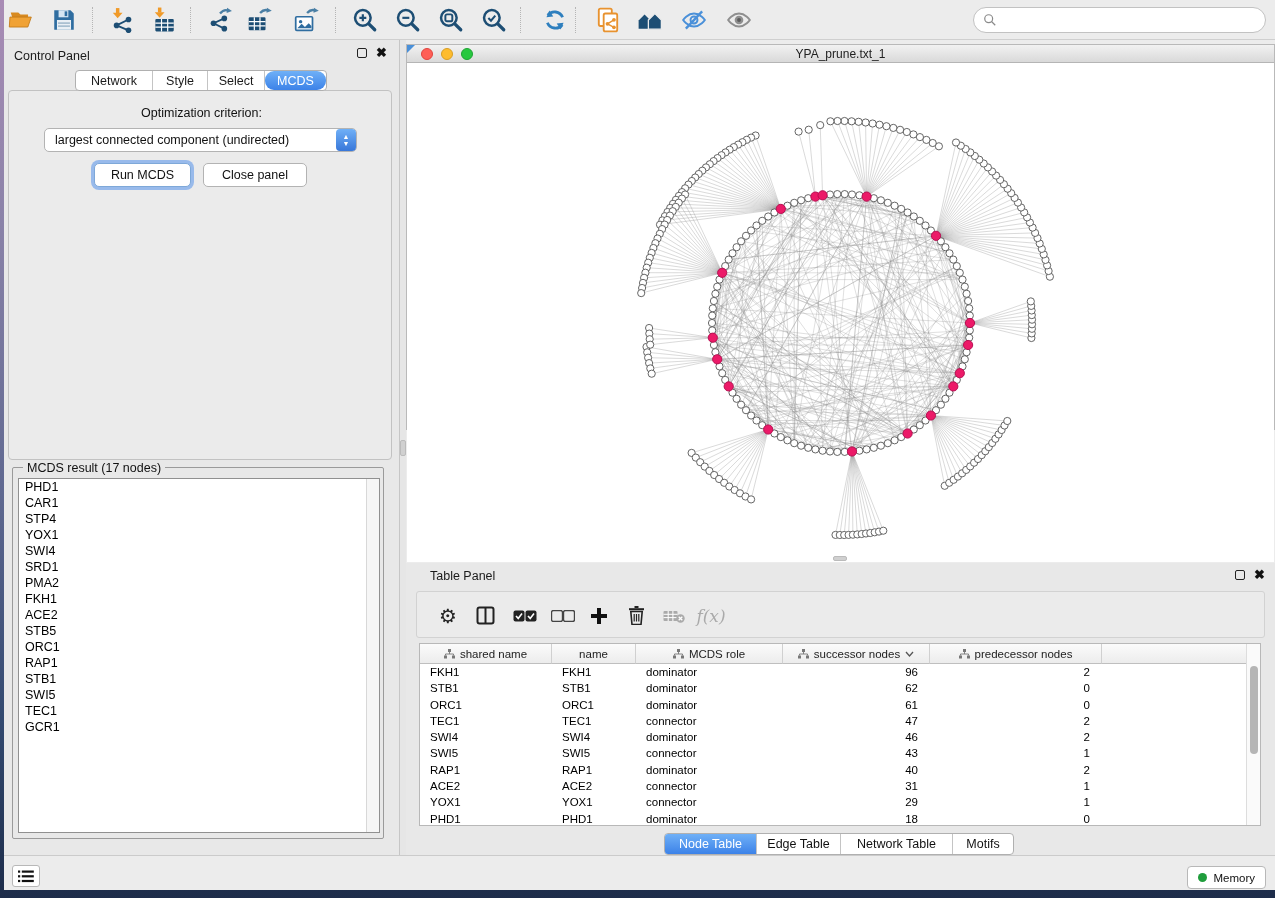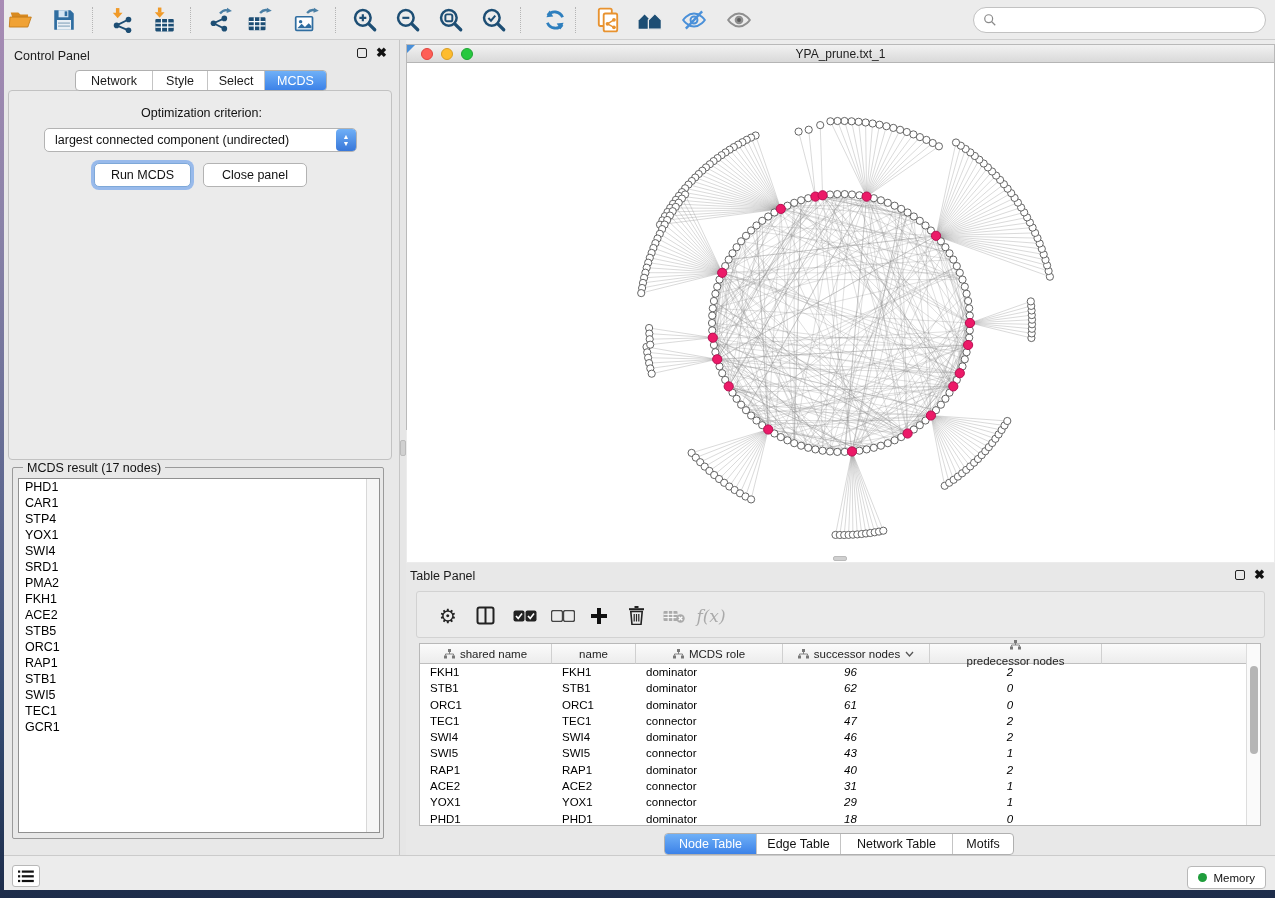--- a/index.html
+++ b/index.html
@@ -19,21 +19,21 @@
 
   
   .control-panel { position:absolute; left:0; top:40px; width:396px; height:815px; background:#e8e8e8; border-right:1px solid #c6c6c6; }
   .cp-title { position:absolute; left:10px; top:9px; font-size:12.5px; color:#1a1a1a; }
   .panel-icons { position:absolute; top:8px; display:flex; gap:9px; align-items:center; }
   .float-ic { width:10px; height:10px; border:1.6px solid #222; border-radius:2px; }
   .close-ic { font-size:13px; font-weight:bold; color:#111; line-height:10px; }
   .cp-tabs { position:absolute; left:71px; top:30px; height:21px; display:flex; border:1px solid #b0b0b0; border-radius:4px; background:#fff; overflow:hidden; }
   .cp-tab { height:100%; display:flex; align-items:center; justify-content:center; font-size:12.5px; color:#1a1a1a; border-right:1px solid #c4c4c4; cursor:pointer; }
   .cp-tab:last-child { border-right:none; }
-  .cp-tab.sel { background:linear-gradient(#6fb0f7,#3c82e8); color:#fff; }
+  .cp-tab.sel { background:linear-gradient(#6fb0f7,#3c82e8); color:#fff;border-radius:9px; }
   .cp-content { position:absolute; left:4px; top:50px; width:384px; height:370px; background:#ebebeb; border:1px solid #c2c2c2; border-radius:4px; }
   .opt-label { position:absolute; left:0; top:66px; width:100%; text-align:center; font-size:12.5px; color:#111; }
   .dropdown { position:absolute; left:40px; top:88px; width:313px; height:24px; background:#fff; border:1px solid #b3b3b3; border-radius:5px; display:flex; align-items:center; cursor:pointer; }
   .dd-text { flex:1; padding-left:10px; font-size:12.5px; color:#111; white-space:nowrap; overflow:hidden; }
   .dd-step { width:20px; height:22px; margin-right:0px; border-radius:4px; background:linear-gradient(#6fb0f7,#3877d9); display:flex; flex-direction:column; align-items:center; justify-content:center; gap:1px; }
   .dd-step span { color:#fff; font-size:7px; line-height:6px; }
   .btn { position:absolute; top:123px; height:24px; background:#fff; border:1px solid #b3b3b3; border-radius:5px; font-size:12.5px; color:#111; display:flex; align-items:center; justify-content:center; cursor:pointer; }
   .btn.focus { box-shadow:0 0 0 3px rgba(108,160,235,.65); border-color:#7ea8d8; }
   .mcds-group { position:absolute; left:8px; top:427px; width:372px; height:372px; border:1px solid #9a9a9a; border-radius:2px; }
   .mcds-group-title { position:absolute; left:10px; top:-7px; background:#e8e8e8; padding:0 4px; font-size:12.5px; color:#111; }
@@ -49,32 +49,32 @@
   .net-win { position:absolute; left:402px; top:44px; width:869px; height:386px; background:#fff; border:1px solid #b9b9b9; }
   .net-title { position:absolute; left:0; top:0; width:100%; height:18px; background:linear-gradient(#f2f2f2,#d9d9d9); border-bottom:1px solid #b5b5b5; }
   .net-title-text { width:100%; text-align:center; font-size:12px; color:#222; line-height:18px; }
   .light { position:absolute; top:3px; width:12px; height:12px; border-radius:50%; }
   .corner-tri { position:absolute; left:0; top:0; width:0; height:0; border-top:8px solid #4a90d9; border-right:8px solid transparent; }
   .net-canvas { position:absolute; left:0; top:18px; width:867px; height:499px; background:#fff; }
   .h-grip { position:absolute; left:427px; top:512px; width:14px; height:5px; background:#d0d0d0; border:1px solid #bbb; border-radius:2px; }
 
   
   .table-panel { position:absolute; left:402px; top:563px; width:869px; height:292px; background:#e8e8e8; }
-  .tp-title { position:absolute; left:4px; top:6px; font-size:12.5px; color:#1a1a1a; }
+  .tp-title { position:absolute; left:24px; top:6px; font-size:12.5px; color:#1a1a1a; }
   .tp-toolbar { position:absolute; left:10px; top:28px; width:849px; height:47px; background:#ebebeb; border:1px solid #d2d2d2; border-radius:3px; }
   .tp-ic { position:absolute; top:0; height:47px; display:flex; align-items:center; justify-content:center; cursor:pointer; }
   .gear { font-size:20px; color:#222; font-family:"DejaVu Sans",sans-serif; }
   .fx { font-family:"DejaVu Serif",serif; font-style:italic; font-size:17px; color:#aaa; }
   .grid-table { position:absolute; left:13px; top:80px; width:842px; height:183px; background:#fff; border:1px solid #b8b8b8; }
   .gt-header { position:absolute; left:0; top:0; height:20px; display:flex; }
   .gt-hcell { height:20px; background:linear-gradient(#fbfbfb,#ececec); border-right:1px solid #d0d0d0; border-bottom:1px solid #bfbfbf; display:flex; align-items:center; justify-content:center; gap:5px; font-size:11.5px; color:#222; cursor:pointer; }
   .gt-rows { position:absolute; left:0; top:20px; }
   .gt-row { display:flex; height:16.3px; }
   .gt-cell { font-size:11.5px; color:#000; line-height:16.3px; padding-left:10px; white-space:nowrap; overflow:hidden; }
-  .gt-cell.num { text-align:center; padding-left:0; padding-right:12px;font-style:italic; }
+  .gt-cell.num { text-align:right; padding-left:0; padding-right:12px; }
   .gt-scroll { position:absolute; right:0; top:0; width:14px; height:181px; background:#fafafa; border-left:1px solid #ddd; }
   .gt-thumb { position:absolute; left:2.5px; top:22px; width:8px; height:88px; background:#b5b5b5; border-radius:4px; }
   .tp-tabs { position:absolute; left:258px; top:270px; height:22px; display:flex; border:1px solid #b0b0b0; border-radius:4px; background:#fff; overflow:hidden; }
   .tp-tab { height:100%; display:flex; align-items:center; justify-content:center; font-size:12.5px; color:#111; border-right:1px solid #c4c4c4; cursor:pointer; }
   .tp-tab:last-child { border-right:none; }
   .tp-tab.sel { background:linear-gradient(#6fb0f7,#3c82e8); color:#fff; }
 
   
   .status-bar { position:absolute; left:0; top:855px; width:100%; height:35px; background:#ececec; border-top:1px solid #cbcbcb; }
   .sb-left-btn { position:absolute; left:8px; top:9px; width:28px; height:22px; background:#fff; border:1px solid #b8b8b8; border-radius:3px; display:flex; align-items:center; justify-content:center; cursor:pointer; }
@@ -688,21 +688,21 @@
                   <path d="M5.5 3v2M1.5 6.5V5h8v1.5" stroke="#777" fill="none" stroke-width="0.9"></path>
                 </svg>
               </span>
               <span>successor nodes</span>
               <span class="chev">
                 <svg width="9" height="6" viewBox="0 0 9 6">
                   <path d="M1 1l3.5 4L8 1" fill="none" stroke="#555" stroke-width="1.3"></path>
                 </svg>
               </span>
             </div>
-            <div class="gt-hcell" style="width: 172px; flex-direction: column;">
+            <div class="gt-hcell" style="width: 172px;">
               <span class="hdr-tree">
                 <svg width="11" height="10" viewBox="0 0 11 10">
                   <g fill="#777">
                     <rect x="4" y="0" width="3" height="3"></rect>
                     <rect x="0" y="6.5" width="3" height="3"></rect>
                     <rect x="8" y="6.5" width="3" height="3"></rect>
                   </g>
                   <path d="M5.5 3v2M1.5 6.5V5h8v1.5" stroke="#777" fill="none" stroke-width="0.9"></path>
                 </svg>
               </span>

